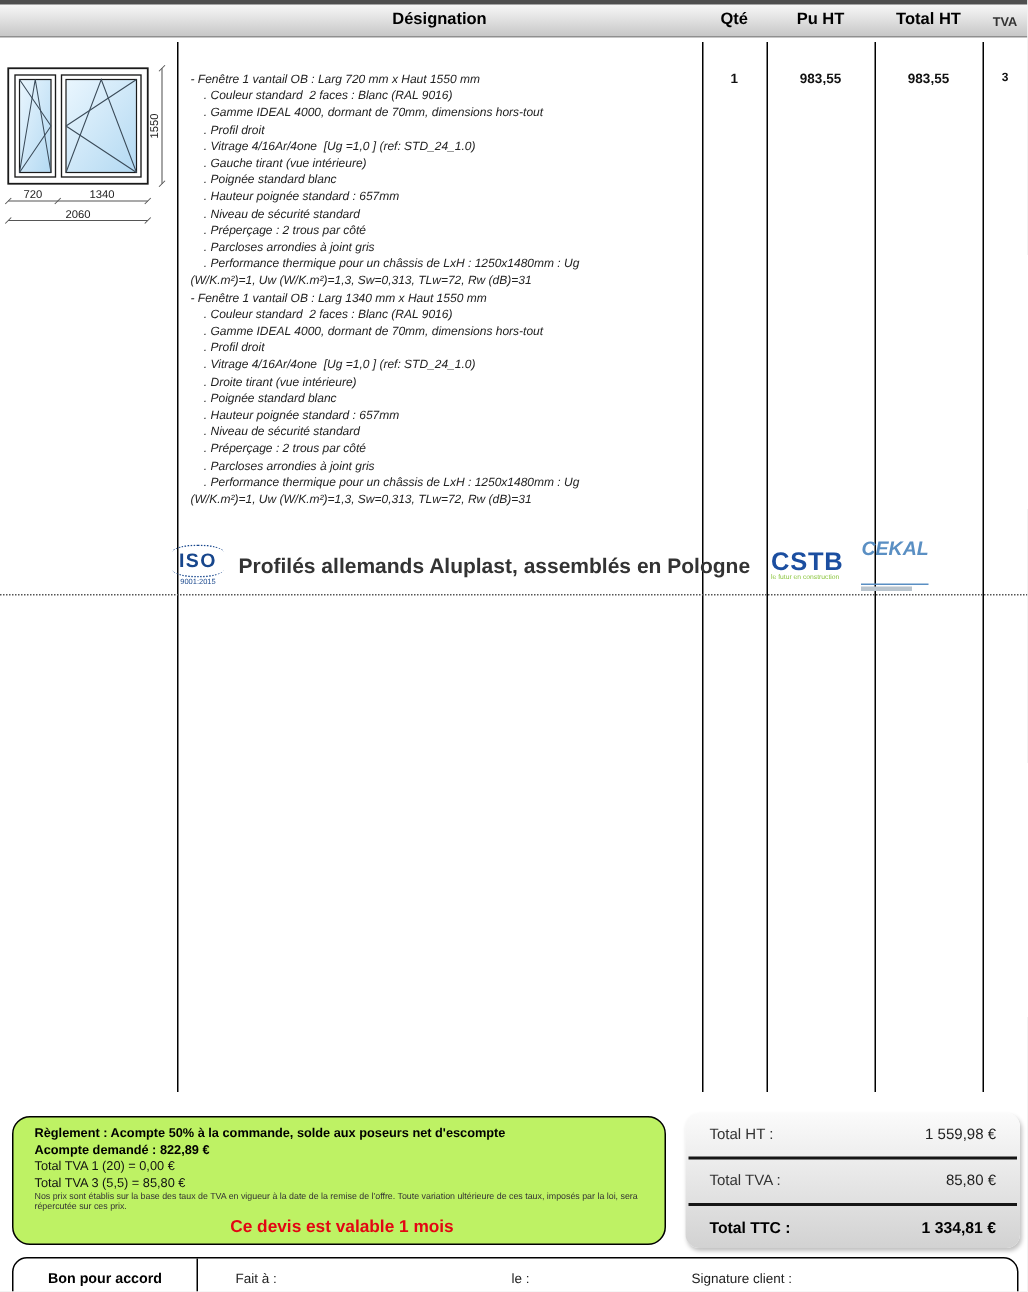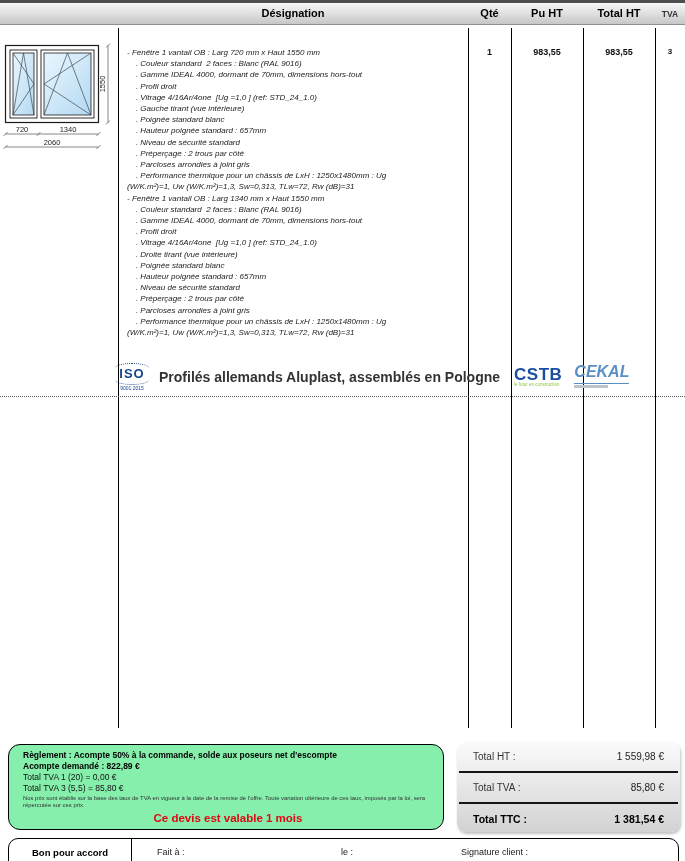--- a/index.html
+++ b/index.html
@@ -43,28 +43,28 @@
   .iso-arc{width:34px;height:4px;}
   .iso-arc.top{border-top:1.6px dotted #17468c;border-radius:50% 50% 0 0 / 100% 100% 0 0;}
   .iso-arc.bottom{border-bottom:1.6px dotted #17468c;border-radius:0 0 50% 50% / 0 0 100% 100%;}
   .iso-text{font-size:13px;font-weight:bold;color:#17468c;line-height:12px;letter-spacing:1px;}
   .iso-sub{font-size:5px;color:#17468c;line-height:6px;}
   .aluplast-text{font-size:14px;font-weight:bold;color:#333;white-space:nowrap;}
   .cstb-logo{display:flex;flex-direction:column;align-items:flex-start;margin-left:4px;}
   .cstb-text{font-size:17px;font-weight:bold;color:#1b4ea0;line-height:15px;letter-spacing:0.5px;}
   .cstb-sub{font-size:4.5px;color:#8bc53f;line-height:5px;}
   .cekal-logo{display:flex;flex-direction:column;align-items:flex-start;margin-left:2px;}
-  .cekal-text{font-size:16px;font-weight:bold;font-style:italic;color:#5a8fc3;line-height:11px;
-    border-bottom:1px solid #5a8fc3;padding-bottom:6px;}
+  .cekal-text{font-size:13px;font-weight:bold;font-style:italic;color:#5a8fc3;line-height:11px;
+    border-bottom:1px solid #5a8fc3;padding-bottom:18px;}
   .cekal-subbar{width:34px;height:2.5px;background:#b9c4cd;margin-top:1px;}
   
   .payment-box{
     position:absolute;left:8px;top:744px;width:436px;height:86px;
     border:1.6px solid #000;border-radius:12px;box-sizing:border-box;
-    padding:5px 10px 3px 14px;background:#86efac;
+    padding:5px 10px 3px 14px;background:#bef264;
   }
   .pay-bold{font-size:8.5px;font-weight:bold;line-height:11px;color:#000;}
   .pay-line{font-size:8.5px;line-height:11px;color:#111;}
   .pay-small{font-size:5.9px;line-height:7px;color:#333;margin-top:1px;width:414px;}
   .pay-validity{font-size:11.5px;font-weight:bold;color:#e30613;text-align:center;margin-top:3px;}
   
   .totals-box{
     position:absolute;left:457px;top:742px;width:223px;height:90px;
     border-radius:9px;background:linear-gradient(#fbfbfb,#d2d2d2);
     box-shadow:1px 2px 3px rgba(0,0,0,0.25);overflow:hidden;
@@ -229,21 +229,21 @@
       <span class="tot-value">1 559,98 €</span>
     </div>
     <div class="tot-sep"></div>
     <div class="tot-row">
       <span class="tot-label">Total TVA :</span>
       <span class="tot-value">85,80 €</span>
     </div>
     <div class="tot-sep"></div>
     <div class="tot-row ttc">
       <span class="tot-label">Total TTC :</span>
-      <span class="tot-value">1 381,54 €</span>
+      <span class="tot-value">1 334,81 €</span>
     </div>
   </div>
 
   <div class="footer-box">
     <div class="footer-divider"></div>
     <div class="foot-accord">Bon pour accord</div>
     <div class="foot-text foot-fait">Fait à :</div>
     <div class="foot-text foot-le">le :</div>
     <div class="foot-text foot-signature">Signature client :</div>
   </div>

